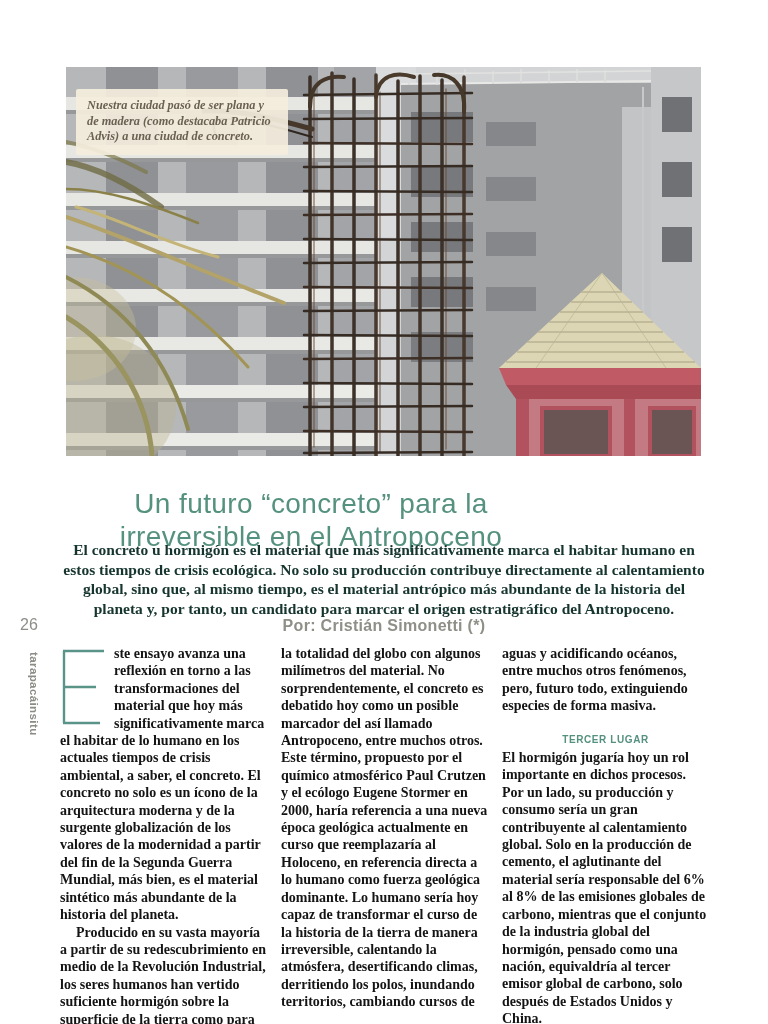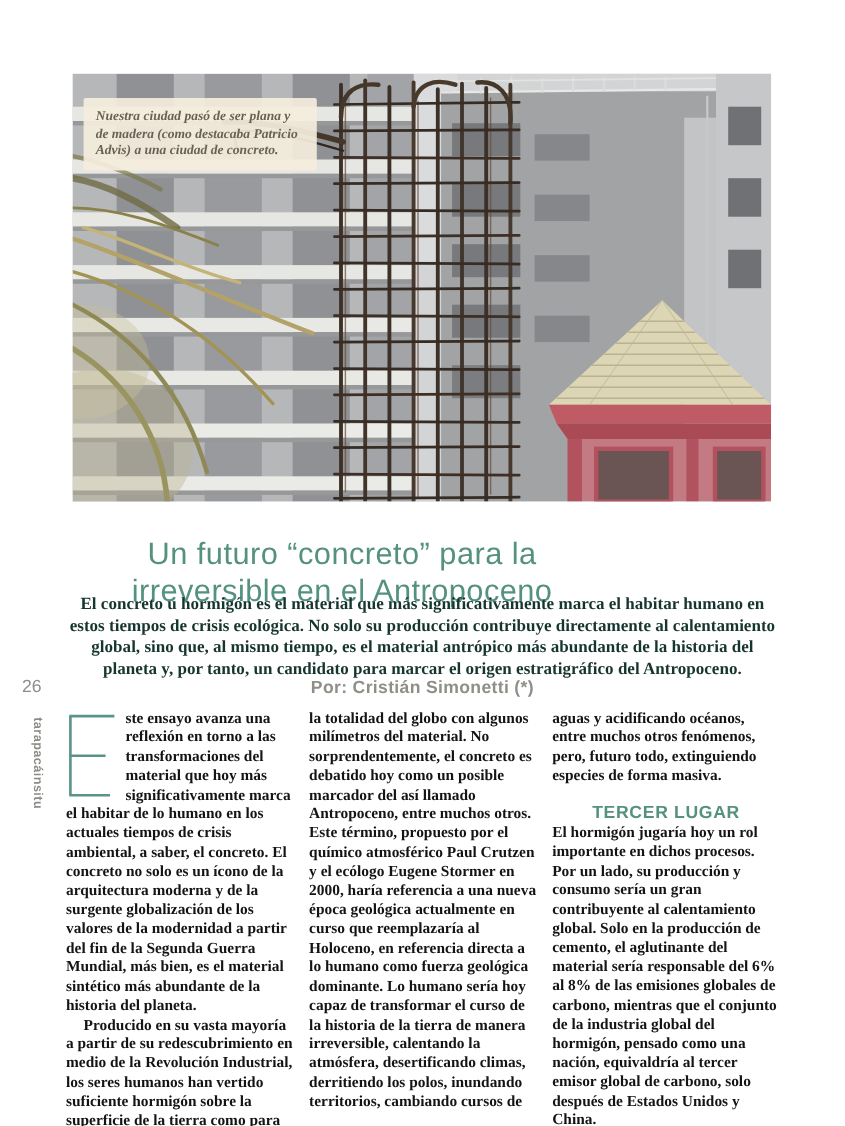--- a/index.html
+++ b/index.html
@@ -61,21 +61,21 @@
     font-size:14px;line-height:17.4px;color:#141414;text-align:left;
   }
   .col p{margin:0;}
   .col p.indent{text-indent:16px;}
   .dropcap{
     float:left;width:46px;height:78px;margin:3px 8px 0 0;
   }
   .col-heading{
     margin:16px 0 1px 0;text-align:center;
     font-family:"Liberation Sans", sans-serif;font-weight:700;
-    font-size:16px;color:#55917f;letter-spacing:.6px;
+    font-size:10px;color:#55917f;letter-spacing:.6px;
   }
 </style>
 </head>
 <body>
 
 <div class="photo">
   <svg width="635" height="389" viewBox="0 0 635 389" xmlns="http://www.w3.org/2000/svg">
 
     <rect x="0" y="0" width="635" height="389" fill="#d3d4d6"></rect>
     <rect x="290" y="0" width="60" height="170" fill="#dadbdd"></rect>

